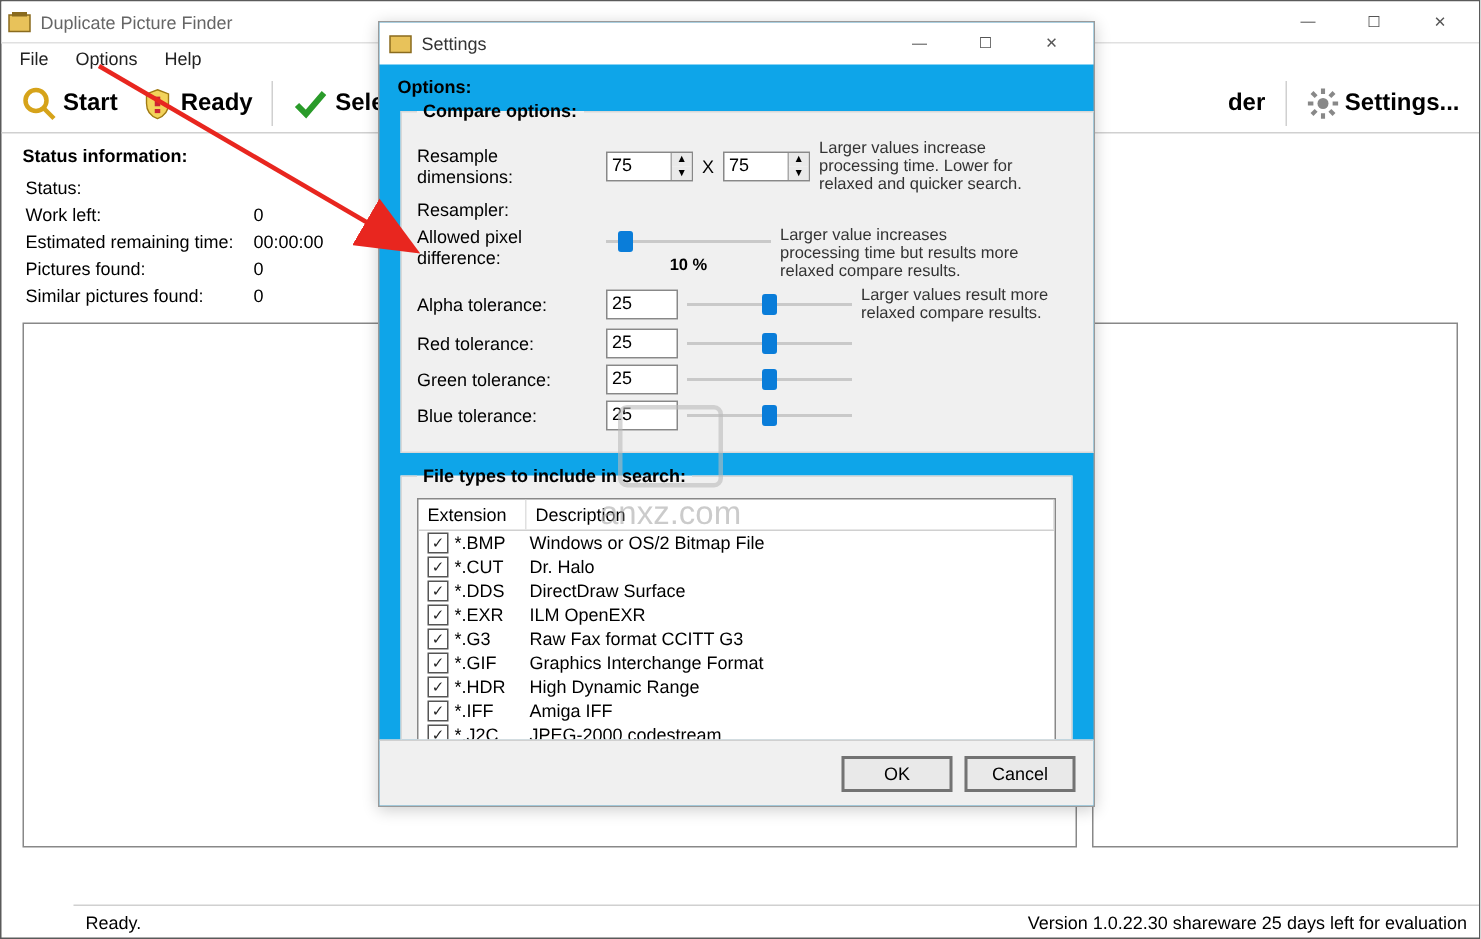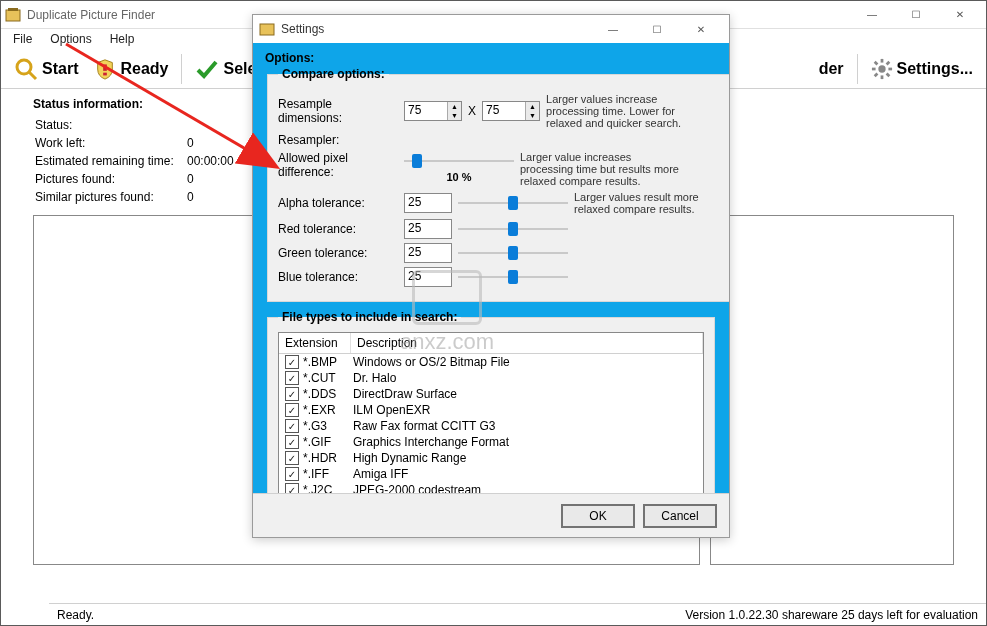--- a/index.html
+++ b/index.html
@@ -14,21 +14,21 @@
 .win-btn { width: 44px; height: 28px; display: flex; align-items: center; justify-content: center; color: #555; font-size: 10px; }
 
 .menubar { height: 20px; display: flex; align-items: center; padding: 0 4px; gap: 2px; }
 .menu-item { padding: 2px 8px; color: #222; font-size: 12px; }
 
 .toolbar { height: 40px; display: flex; align-items: center; padding: 2px 6px; gap: 2px; border-bottom: 1px solid #d0d0d0; }
 .tool-btn { display: flex; align-items: center; gap: 4px; padding: 4px 6px; font-size: 16px; font-weight: bold; border: 1px solid transparent; }
 .tool-sep { width: 1px; height: 30px; background: #d0d0d0; margin: 0 4px; }
 .tool-icon { width: 24px; height: 24px; display: inline-flex; align-items: center; justify-content: center; }
 
-.content { padding: 6px 32px; }
+.content { padding: 6px 14px; }
 .group-title { font-weight: bold; font-size: 12px; margin: 2px 0 4px; }
 .status-table { font-size: 12px; }
 .status-table td { padding: 1px 6px 1px 0; }
 .status-table td:first-child { min-width: 150px; }
 
 .panels { display: flex; gap: 10px; margin-top: 8px; }
 .panel { height: 350px; border: 1px solid #888; background: #fff; }
 .panel.left { flex: 1; }
 .panel.right { width: 244px; }
 

